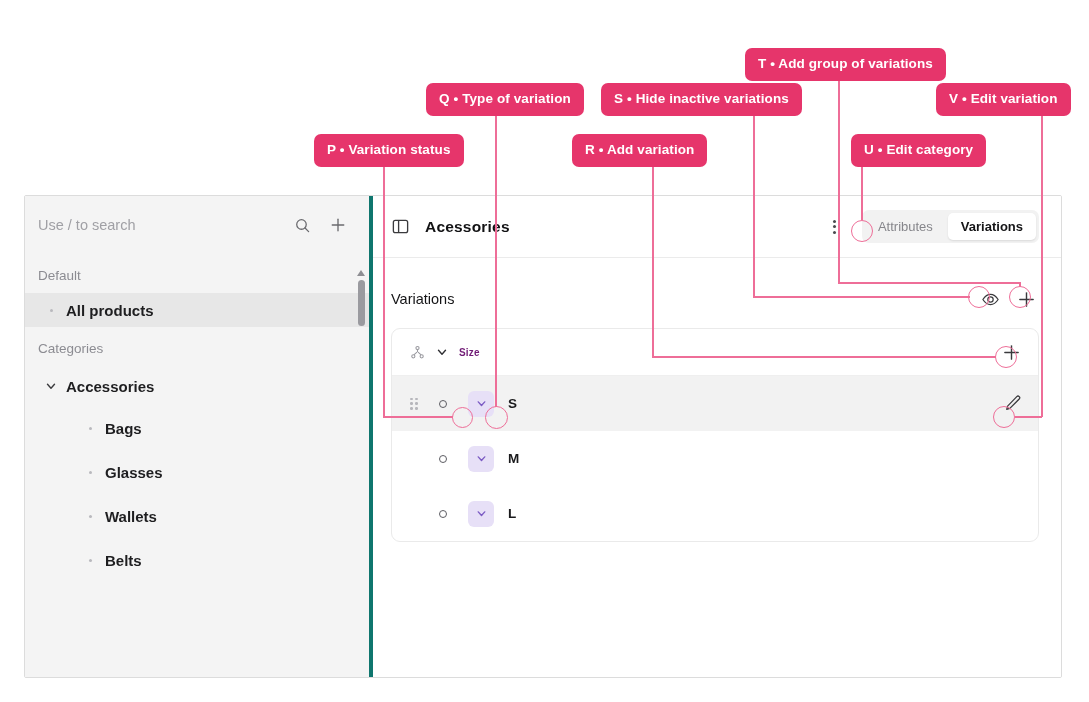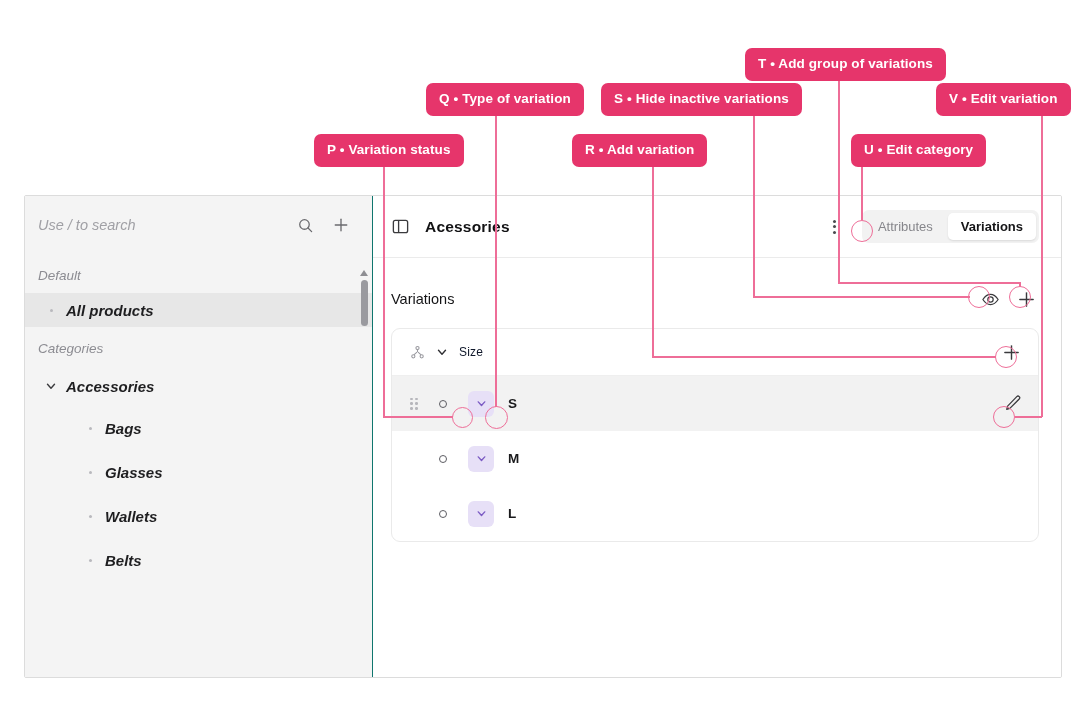--- a/index.html
+++ b/index.html
@@ -41,24 +41,23 @@
     overflow: hidden;
     display: flex;
     z-index: 10;
   }
 
   
   #sidebar {
     width: 348px;
     height: 100%;
     background: #F4F4F4;
-    border-right: 1px solid #0f766e;
+    border-right: 4px solid #0f766e;
     position: relative;
     flex: 0 0 348px;
-    font-style: italic;
   }
   .search-row {
     height: 58px;
     display: flex;
     align-items: center;
     padding: 0 18px 0 13px;
     gap: 10px;
   }
   .search-placeholder {
     flex: 1;
@@ -186,21 +185,21 @@
   }
   .group-row {
     display: flex; align-items: center;
     height: 47px;
     padding: 0 14px 0 18px;
     gap: 10px;
     border-bottom: 1px solid #EFEFEF;
   }
   .group-row .tree-ico { color: #9a9aa0; display: flex; }
   .group-row .g-chev { color: #303034; display: flex; }
-  .group-name { font-size: 12px; font-weight: normal; color: #0f172a; letter-spacing: .2px; }
+  .group-name { font-size: 10px; font-weight: bold; color: #701a75; letter-spacing: .2px; }
   .group-row .spacer { flex: 1; }
 
   .var-row {
     display: flex; align-items: center;
     height: 55px;
     padding: 0 14px 0 18px;
     gap: 0;
   }
   .var-row.selected { background: #F2F2F2; }
   .drag {

